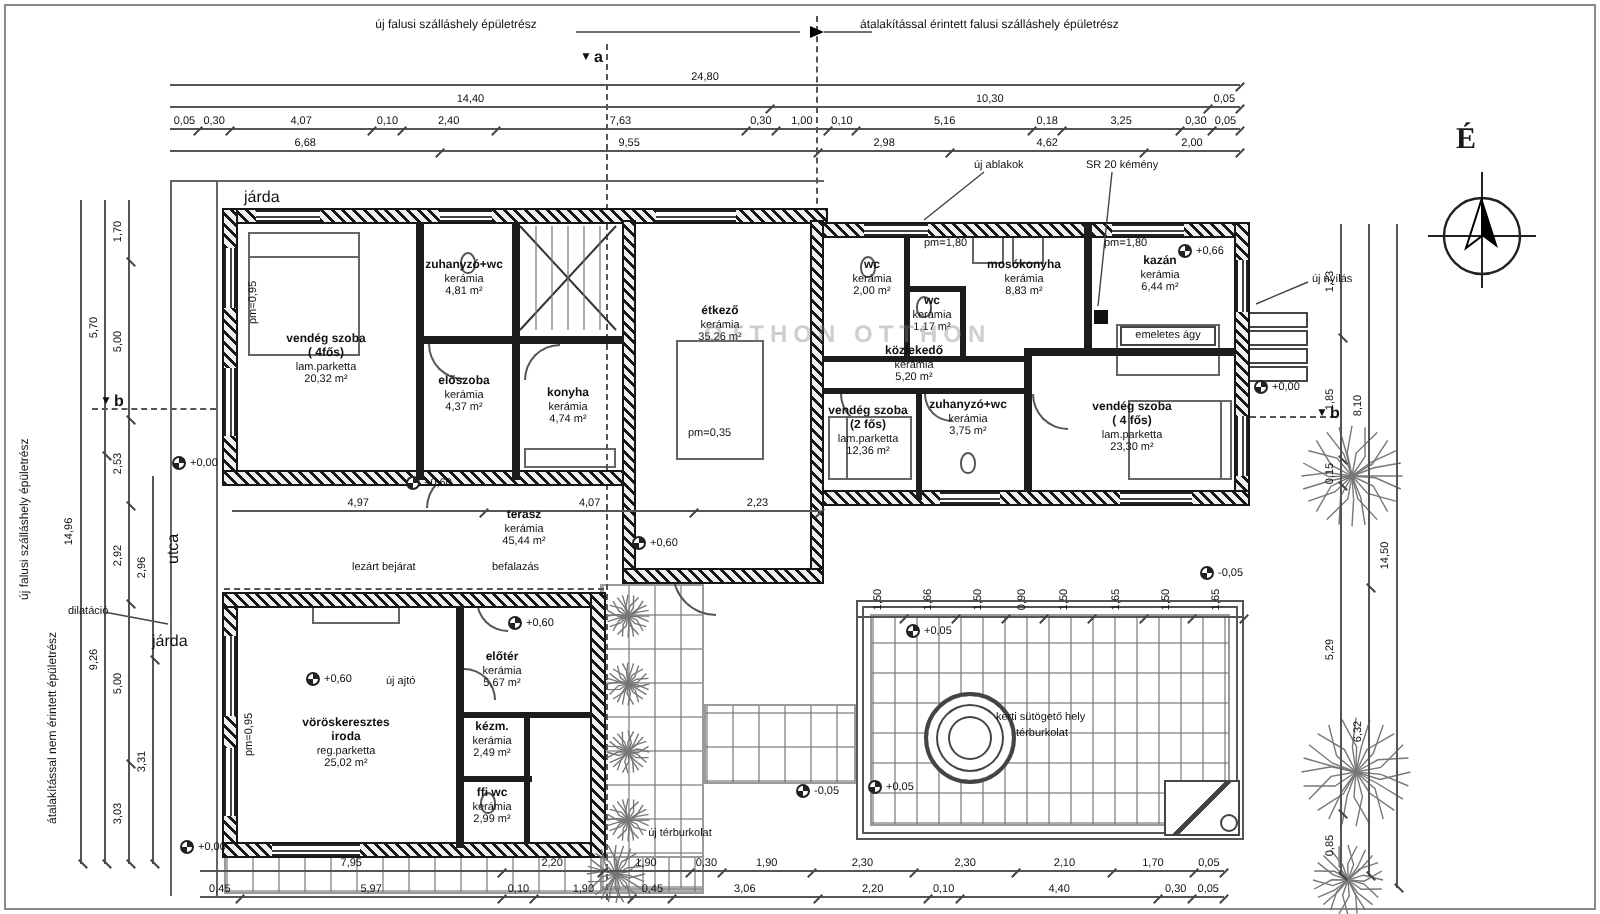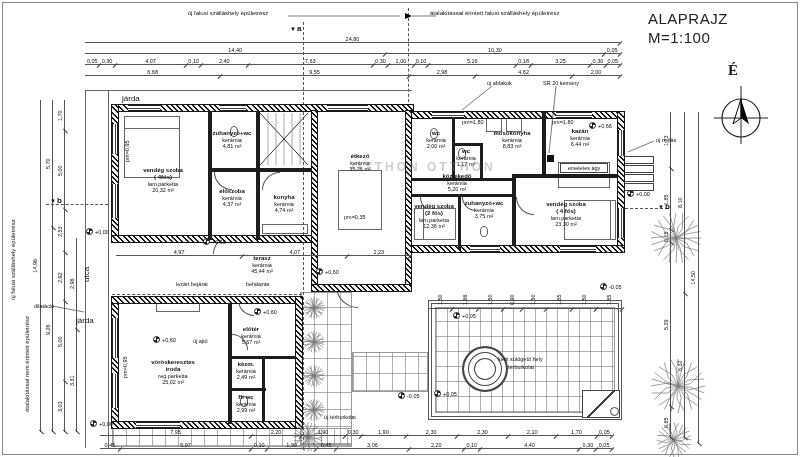--- a/index.html
+++ b/index.html
@@ -68,24 +68,20 @@
   #north-label{position:absolute;z-index:7;left:728px;top:62px;font-size:15px;font-weight:bold;font-family:"Liberation Serif",serif;}
   svg.ov{position:absolute;z-index:5;left:0;top:0;pointer-events:none;}
   .tree{position:absolute;z-index:5;pointer-events:none;}
 </style>
 </head>
 <body>
 
 <div id="sheet">
   <div class="frame"></div>
 
-  <div id="title">
-    <div>ALAPRAJZ</div>
-    <div>M=1:100</div>
-  </div>
 
   <div id="north-label">É</div>
   <svg id="compass" width="58" height="62" viewBox="0 0 58 62">
     <line x1="29" y1="2" x2="29" y2="60" stroke="#222" stroke-width="1"></line>
     <line x1="2" y1="34" x2="56" y2="34" stroke="#222" stroke-width="1"></line>
     <circle cx="29" cy="34" r="19" fill="none" stroke="#222" stroke-width="1.2"></circle>
     <polygon points="29,15 37,40 29,34" fill="#000"></polygon>
     <polygon points="29,15 21,40 29,34" fill="none" stroke="#000" stroke-width="1"></polygon>
   </svg>
 

